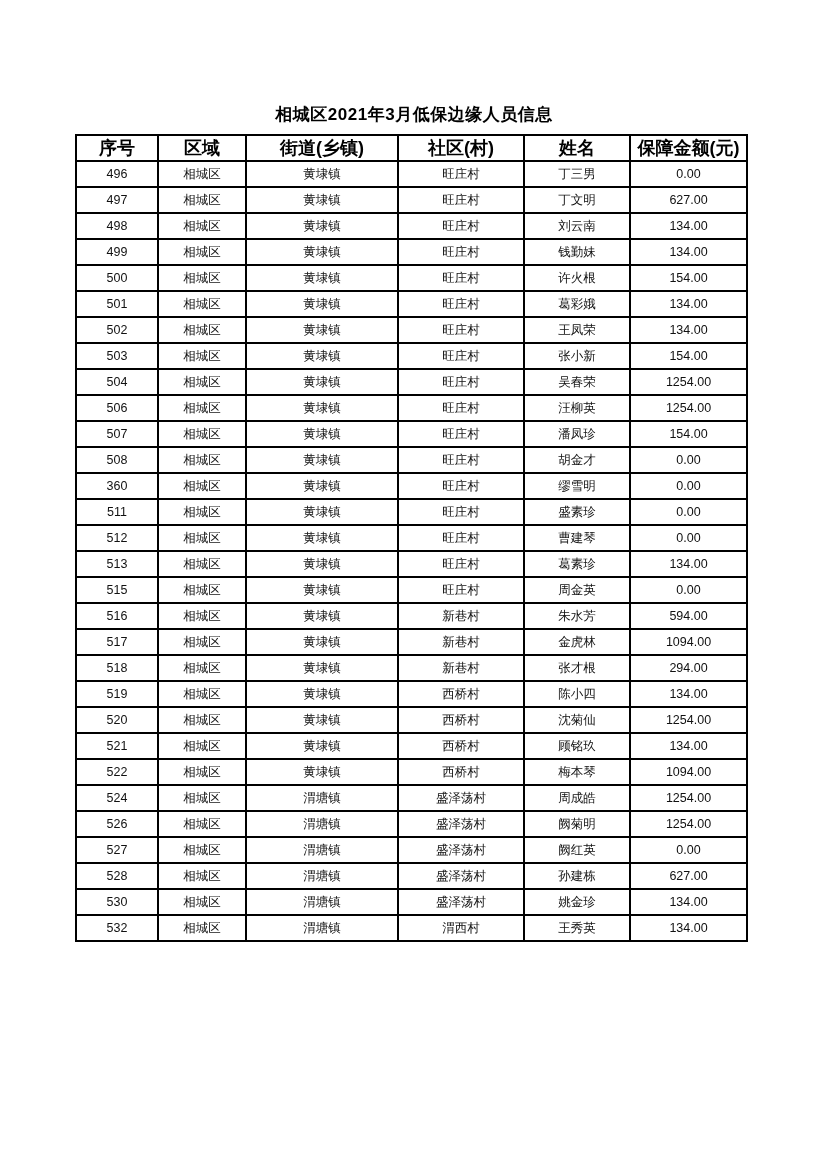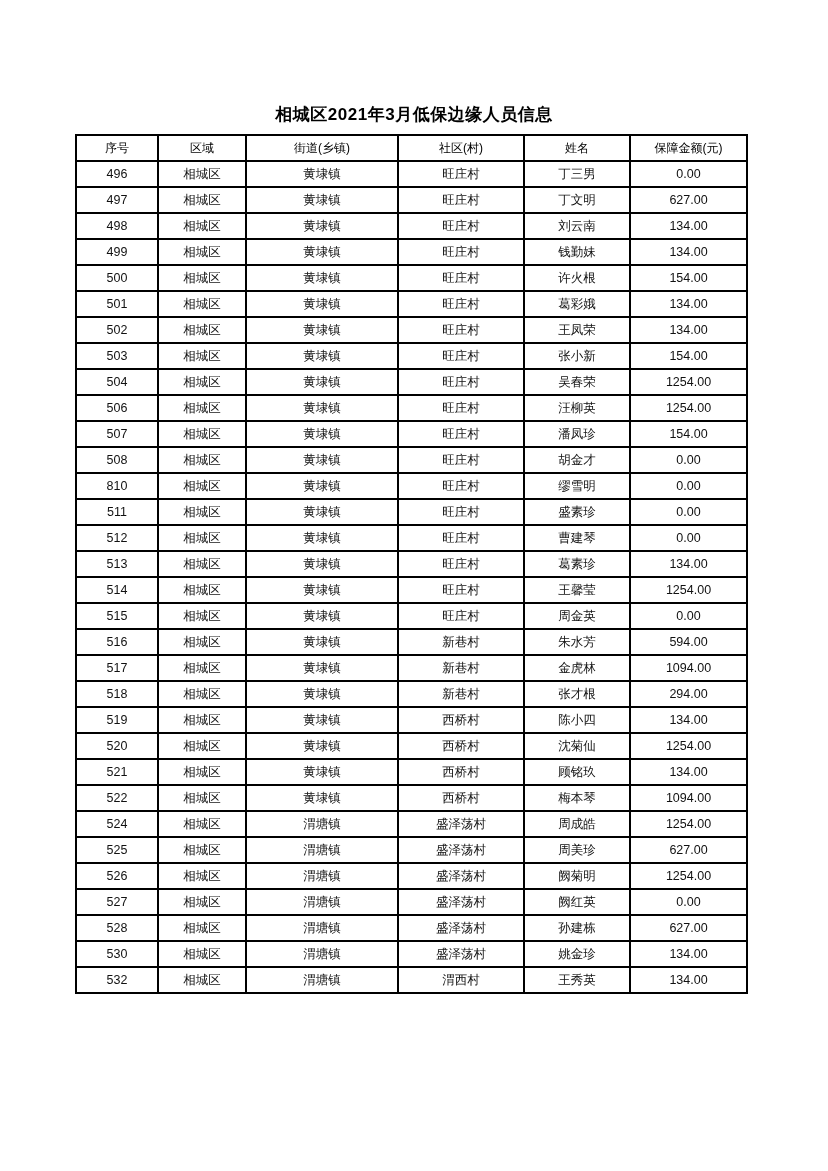--- a/index.html
+++ b/index.html
@@ -37,22 +37,22 @@
   table.benefit-table td {
     border: 2px solid #000000;
     height: 24px;
     padding: 0 2px;
     text-align: center;
     vertical-align: middle;
     overflow: hidden;
     white-space: nowrap;
   }
   table.benefit-table th {
-    font-size: 12px;
-    font-weight: normal;
+    font-size: 18px;
+    font-weight: bold;
   }
   table.benefit-table td {
     font-size: 12.5px;
     font-weight: normal;
     color: #111111;
   }
 </style>
 </head>
 <body>
 
@@ -170,21 +170,21 @@
         </tr>
         <tr>
           <td>508</td>
           <td>相城区</td>
           <td>黄埭镇</td>
           <td>旺庄村</td>
           <td>胡金才</td>
           <td>0.00</td>
         </tr>
         <tr>
-          <td>810</td>
+          <td>360</td>
           <td>相城区</td>
           <td>黄埭镇</td>
           <td>旺庄村</td>
           <td>缪雪明</td>
           <td>0.00</td>
         </tr>
         <tr>
           <td>511</td>
           <td>相城区</td>
           <td>黄埭镇</td>
@@ -200,28 +200,20 @@
           <td>曹建琴</td>
           <td>0.00</td>
         </tr>
         <tr>
           <td>513</td>
           <td>相城区</td>
           <td>黄埭镇</td>
           <td>旺庄村</td>
           <td>葛素珍</td>
           <td>134.00</td>
-        </tr>
-        <tr>
-          <td>514</td>
-          <td>相城区</td>
-          <td>黄埭镇</td>
-          <td>旺庄村</td>
-          <td>王馨莹</td>
-          <td>1254.00</td>
         </tr>
         <tr>
           <td>515</td>
           <td>相城区</td>
           <td>黄埭镇</td>
           <td>旺庄村</td>
           <td>周金英</td>
           <td>0.00</td>
         </tr>
         <tr>
@@ -282,28 +274,20 @@
         </tr>
         <tr>
           <td>524</td>
           <td>相城区</td>
           <td>渭塘镇</td>
           <td>盛泽荡村</td>
           <td>周成皓</td>
           <td>1254.00</td>
         </tr>
         <tr>
-          <td>525</td>
-          <td>相城区</td>
-          <td>渭塘镇</td>
-          <td>盛泽荡村</td>
-          <td>周美珍</td>
-          <td>627.00</td>
-        </tr>
-        <tr>
           <td>526</td>
           <td>相城区</td>
           <td>渭塘镇</td>
           <td>盛泽荡村</td>
           <td>阙菊明</td>
           <td>1254.00</td>
         </tr>
         <tr>
           <td>527</td>
           <td>相城区</td>

